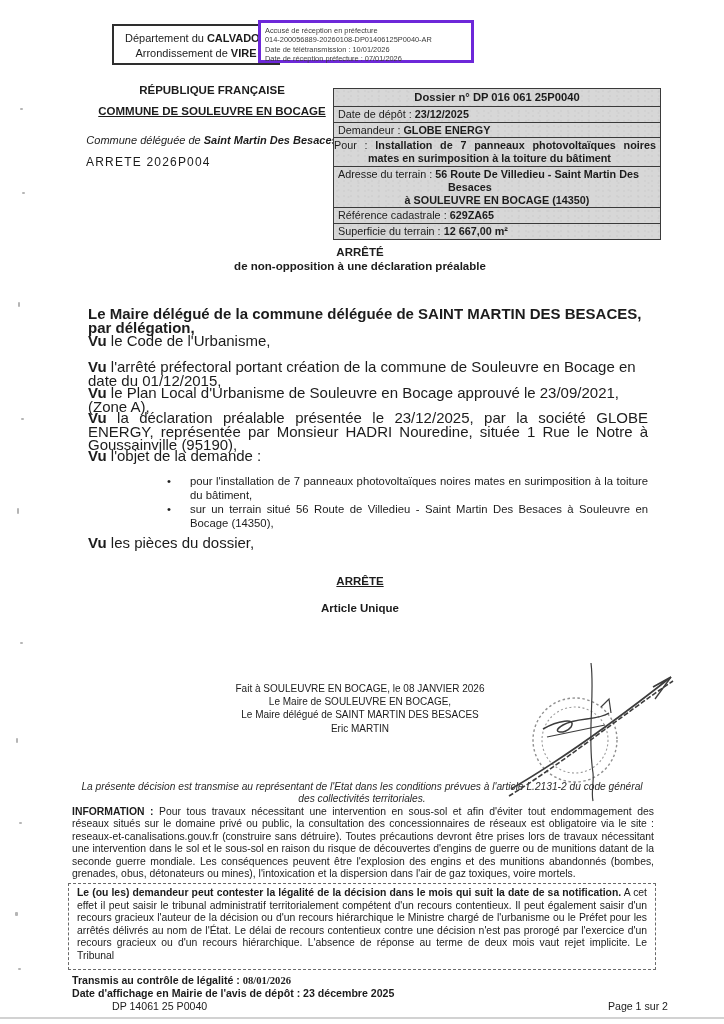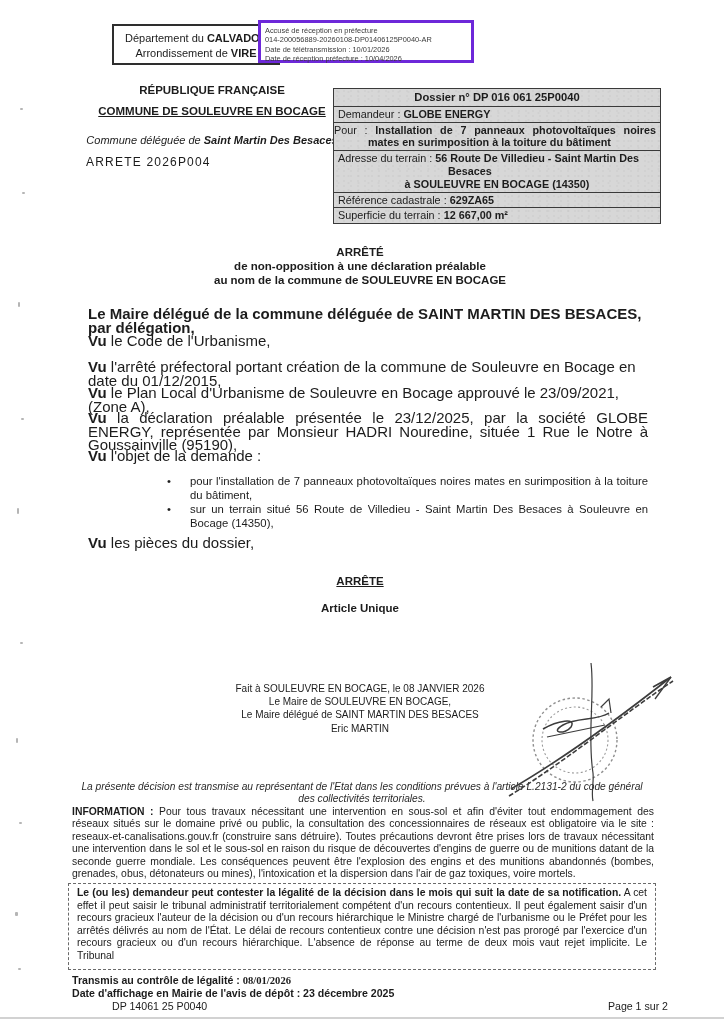--- a/index.html
+++ b/index.html
@@ -98,36 +98,39 @@
 
   <div class="abs dept-box">
     <div><span>Département du </span><span class="b">CALVADOS</span></div>
     <div><span>Arrondissement de </span><span class="b">VIRE</span></div>
   </div>
 
   <div class="abs accuse-box">
     <div>Accusé de réception en préfecture</div>
     <div>014-200056889-20260108-DP01406125P0040-AR</div>
     <div>Date de télétransmission : 10/01/2026</div>
-    <div>Date de réception préfecture : 10/04/2026</div>
+    <div>Date de réception préfecture : 07/01/2026</div>
   </div>
 
   <div class="abs hdr-left">
     <div class="republic">RÉPUBLIQUE FRANÇAISE</div>
     <div class="commune">COMMUNE DE SOULEUVRE EN BOCAGE</div>
     <div class="delegated"><span>Commune déléguée de </span><span class="b">Saint Martin Des Besaces</span></div>
     <div class="arrete-num">ARRETE 2026P004</div>
   </div>
 
   <table class="abs dossier">
     <tbody>
       <tr>
           <td class="hd">Dossier n° DP 016 061 25P0040</td>
         </tr>
       <tr>
+          <td><span>Date de dépôt : </span><span class="b">23/12/2025</span></td>
+        </tr>
+      <tr>
           <td><span>Demandeur : </span><span class="b">GLOBE ENERGY</span></td>
         </tr>
       <tr>
           <td class="hang-pour"><span>Pour : </span><span class="b">Installation de 7 panneaux photovoltaïques noires mates en surimposition à la toiture du bâtiment</span></td>
         </tr>
       <tr>
           <td>
         <div class="hang-adr"><span>Adresse du terrain : </span><span class="b">56 Route De Villedieu - Saint Martin Des Besaces</span></div>
         <div class="adr2">à SOULEUVRE EN BOCAGE (14350)</div>
       </td>
@@ -137,21 +140,20 @@
         </tr>
       <tr>
           <td><span>Superficie du terrain : </span><span class="b">12 667,00 m²</span></td>
         </tr>
     </tbody>
   </table>
 
   <div class="abs title-block">
     <div>ARRÊTÉ</div>
     <div>de non-opposition à une déclaration préalable</div>
-    <div>au nom de la commune de SOULEUVRE EN BOCAGE</div>
   </div>
 
   <div class="abs para b" style="top:307px;">Le Maire délégué de la commune déléguée de SAINT MARTIN DES BESACES, par délégation,</div>
 
   <div class="abs para" style="top:334px;"><span class="b">Vu</span><span> le Code de l'Urbanisme,</span></div>
   <div class="abs para" style="top:360px;"><span class="b">Vu</span><span> l'arrêté préfectoral portant création de la commune de Souleuvre en Bocage en date du 01/12/2015,</span></div>
   <div class="abs para" style="top:386px;"><span class="b">Vu</span><span> le Plan Local d'Urbanisme de Souleuvre en Bocage approuvé le 23/09/2021, (Zone A),</span></div>
   <div class="abs para just" style="top:411px;"><span class="b">Vu</span><span> la déclaration préalable présentée le 23/12/2025, par la société GLOBE ENERGY, représentée par Monsieur HADRI Nouredine, située 1 Rue le Notre à Goussainville (95190),</span></div>
   <div class="abs para" style="top:449px;"><span class="b">Vu</span><span> l'objet de la demande :</span></div>
 

